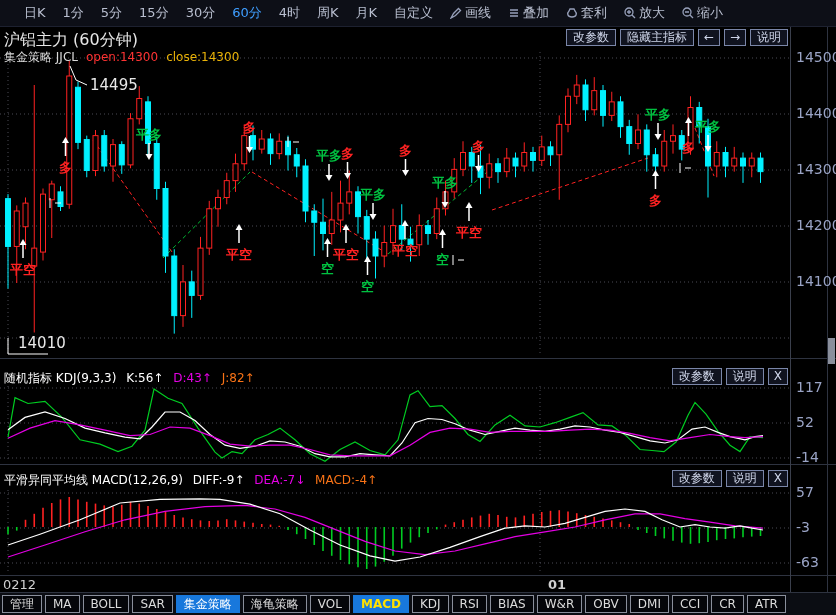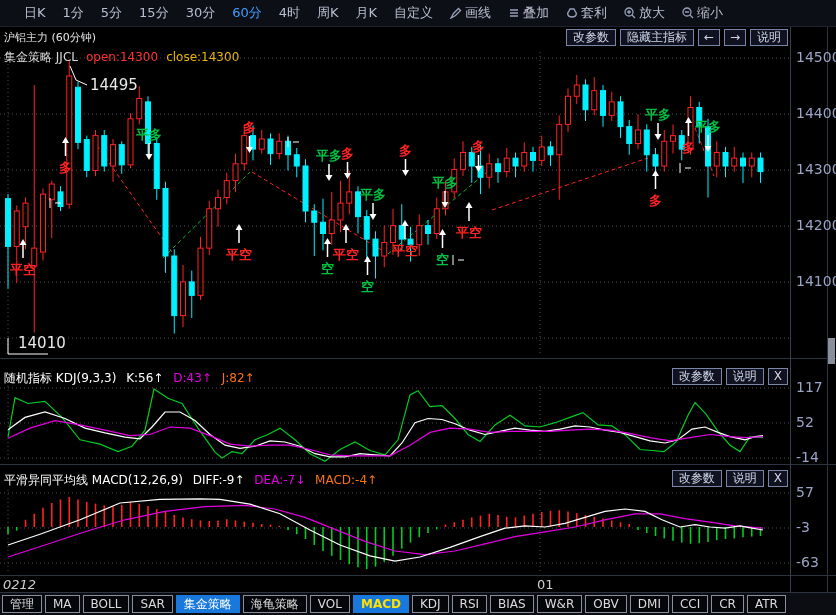--- a/index.html
+++ b/index.html
@@ -6,21 +6,21 @@
   #app{position:relative;width:836px;height:615px;background:#000;overflow:hidden;
        font-family:"DejaVu Sans","Liberation Sans",sans-serif;}
   
   #toolbar{position:absolute;left:0;top:0;width:836px;height:27px;background:#0d0f17;
            border-bottom:1px solid #1d2130;display:flex;align-items:center;padding-left:24px;
            box-sizing:border-box;z-index:5;}
   .tb-item{color:#b9bfd0;font-size:13px;margin-right:17px;display:flex;align-items:center;gap:3px;cursor:default;}
   .tb-item.active{color:#3f9eff;}
   .tb-ic{display:inline-flex;align-items:center;}
   
-  .hrow{position:absolute;z-index:4;color:#e6e6e6;font-size:11px;}
+  .hrow{position:absolute;z-index:4;color:#e6e6e6;font-size:16px;}
   #hdr2{left:4px;top:30px;}
   #hdr3{left:4px;top:49px;font-size:12px;color:#d8d8d8;}
   #hdr3 .red{color:#ff3333;margin-left:8px;}
   #hdr3 .grn{color:#eab308;margin-left:8px;}
   .btnrow{position:absolute;display:flex;gap:4px;z-index:6;border-radius:6px;}
   #hdr2-btns{right:48px;top:29px;}
   #kdj-btns{right:48px;top:368px;}
   #macd-btns{right:48px;top:470px;}
   .btn{background:#10131f;border:1px solid #7a86a8;color:#cfd6ea;font-size:12px;
        height:15px;line-height:15px;padding:0 6px;white-space:nowrap;cursor:default;}
@@ -537,22 +537,22 @@
       <div class="ax" style="left: 796px; top: 105px;">14400</div>
       <div class="ax" style="left: 796px; top: 161px;">14300</div>
       <div class="ax" style="left: 796px; top: 217px;">14200</div>
       <div class="ax" style="left: 796px; top: 273px;">14100</div>
       <div class="ax" style="left: 796px; top: 379px;">117</div>
       <div class="ax" style="left: 796px; top: 414px;">52</div>
       <div class="ax" style="left: 796px; top: 449px;">-14</div>
       <div class="ax" style="left: 796px; top: 484px;">57</div>
       <div class="ax" style="left: 796px; top: 519px;">-3</div>
       <div class="ax" style="left: 796px; top: 554px;">-63</div>
-      <div class="xlab" style="left: 3px; font-style: italic;">0212</div>
-      <div class="xlab" style="left: 537px;">01</div>
+      <div class="xlab" style="left: 3px;">0212</div>
+      <div class="xlab" style="left: 548px; font-weight: bold;">01</div>
     </div>
   <div id="tabs">
       <span class="tab">管理</span>
       <span class="tab">MA</span>
       <span class="tab">BOLL</span>
       <span class="tab">SAR</span>
       <span class="tab act-blue">集金策略</span>
       <span class="tab">海龟策略</span>
       <span class="tab">VOL</span>
       <span class="tab act-yellow">MACD</span>

